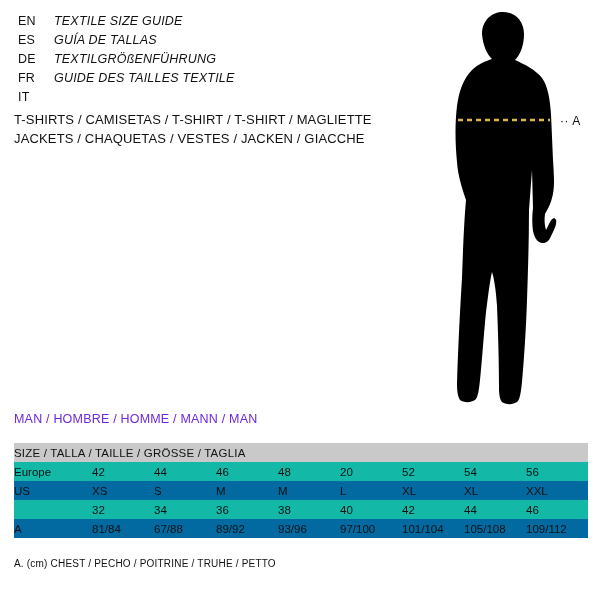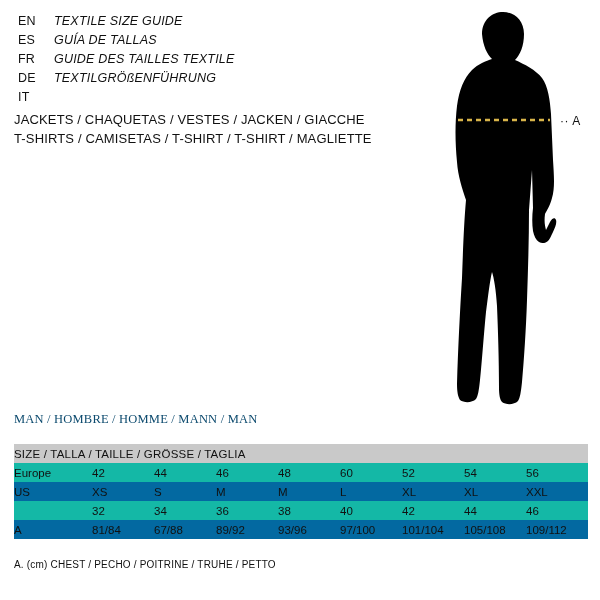--- a/index.html
+++ b/index.html
@@ -77,24 +77,23 @@
   
   .table-section {
     position: absolute;
     left: 14px;
     top: 412px;
     width: 574px;
   }
   .man-title {
     font-size: 12.5px;
     letter-spacing: 0.2px;
-    color: #0c4a6e;
+    color: #6d28d9;
     margin-bottom: 8px;
     white-space: nowrap;
-    font-family: Liberation Serif, serif;
   }
   table.size-table {
     border-collapse: collapse;
     width: 574px;
     table-layout: fixed;
     font-size: 11.5px;
     color: #111;
     margin-top: 17px;
   }
   table.size-table td, table.size-table th {
@@ -137,35 +136,35 @@
   <div class="legend">
     <div class="legend-row">
       <span class="legend-code">EN</span>
       <span class="legend-text">TEXTILE SIZE GUIDE</span>
     </div>
     <div class="legend-row">
       <span class="legend-code">ES</span>
       <span class="legend-text">GUÍA DE TALLAS</span>
     </div>
     <div class="legend-row">
+      <span class="legend-code">DE</span>
+      <span class="legend-text">TEXTILGRÖßENFÜHRUNG</span>
+    </div>
+    <div class="legend-row">
       <span class="legend-code">FR</span>
       <span class="legend-text">GUIDE DES TAILLES TEXTILE</span>
     </div>
     <div class="legend-row">
-      <span class="legend-code">DE</span>
-      <span class="legend-text">TEXTILGRÖßENFÜHRUNG</span>
-    </div>
-    <div class="legend-row">
       <span class="legend-code">IT</span>
     </div>
   </div>
 
   <div class="garment">
+    <div class="garment-line">T-SHIRTS / CAMISETAS / T-SHIRT / T-SHIRT / MAGLIETTE</div>
     <div class="garment-line">JACKETS / CHAQUETAS / VESTES / JACKEN / GIACCHE</div>
-    <div class="garment-line">T-SHIRTS / CAMISETAS / T-SHIRT / T-SHIRT / MAGLIETTE</div>
   </div>
 
   <div class="figure-wrap">
     <svg width="200" height="400" viewBox="0 0 200 400">
       <path fill="#000000" d="
         M 82,24
         C 82,10 92,2 103,2
         C 114,2 124,10 124,24
         C 124,36 120,45 115,50
         C 124,54 136,60 142,68
@@ -226,21 +225,21 @@
       <tbody>
         <tr class="row-head">
           <td colspan="9">SIZE / TALLA / TAILLE / GRÖSSE / TAGLIA</td>
         </tr>
         <tr class="row-eu">
           <td class="cell-label">Europe</td>
           <td class="cell-val">42</td>
           <td class="cell-val">44</td>
           <td class="cell-val">46</td>
           <td class="cell-val">48</td>
-          <td class="cell-val">60</td>
+          <td class="cell-val">20</td>
           <td class="cell-val">52</td>
           <td class="cell-val">54</td>
           <td class="cell-val">56</td>
         </tr>
         <tr class="row-us">
           <td class="cell-label">US</td>
           <td class="cell-val">XS</td>
           <td class="cell-val">S</td>
           <td class="cell-val">M</td>
           <td class="cell-val">M</td>

